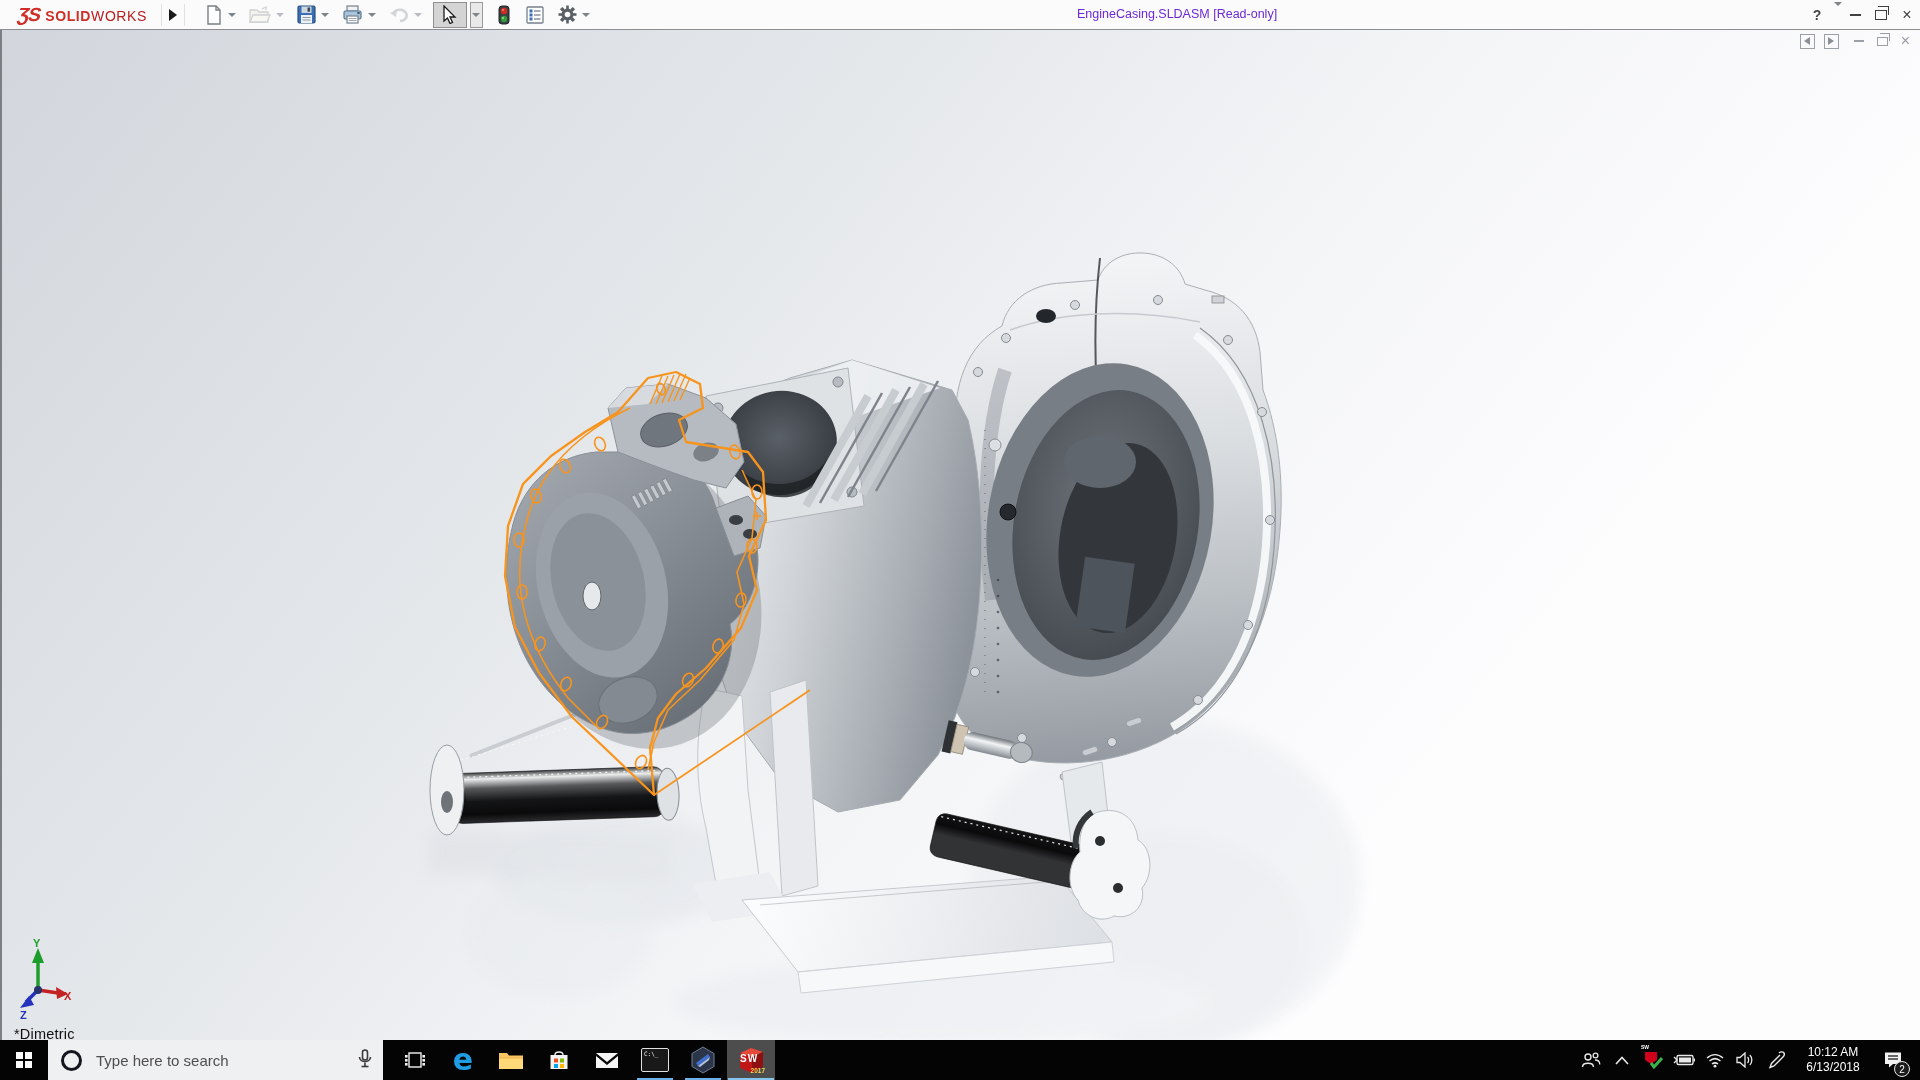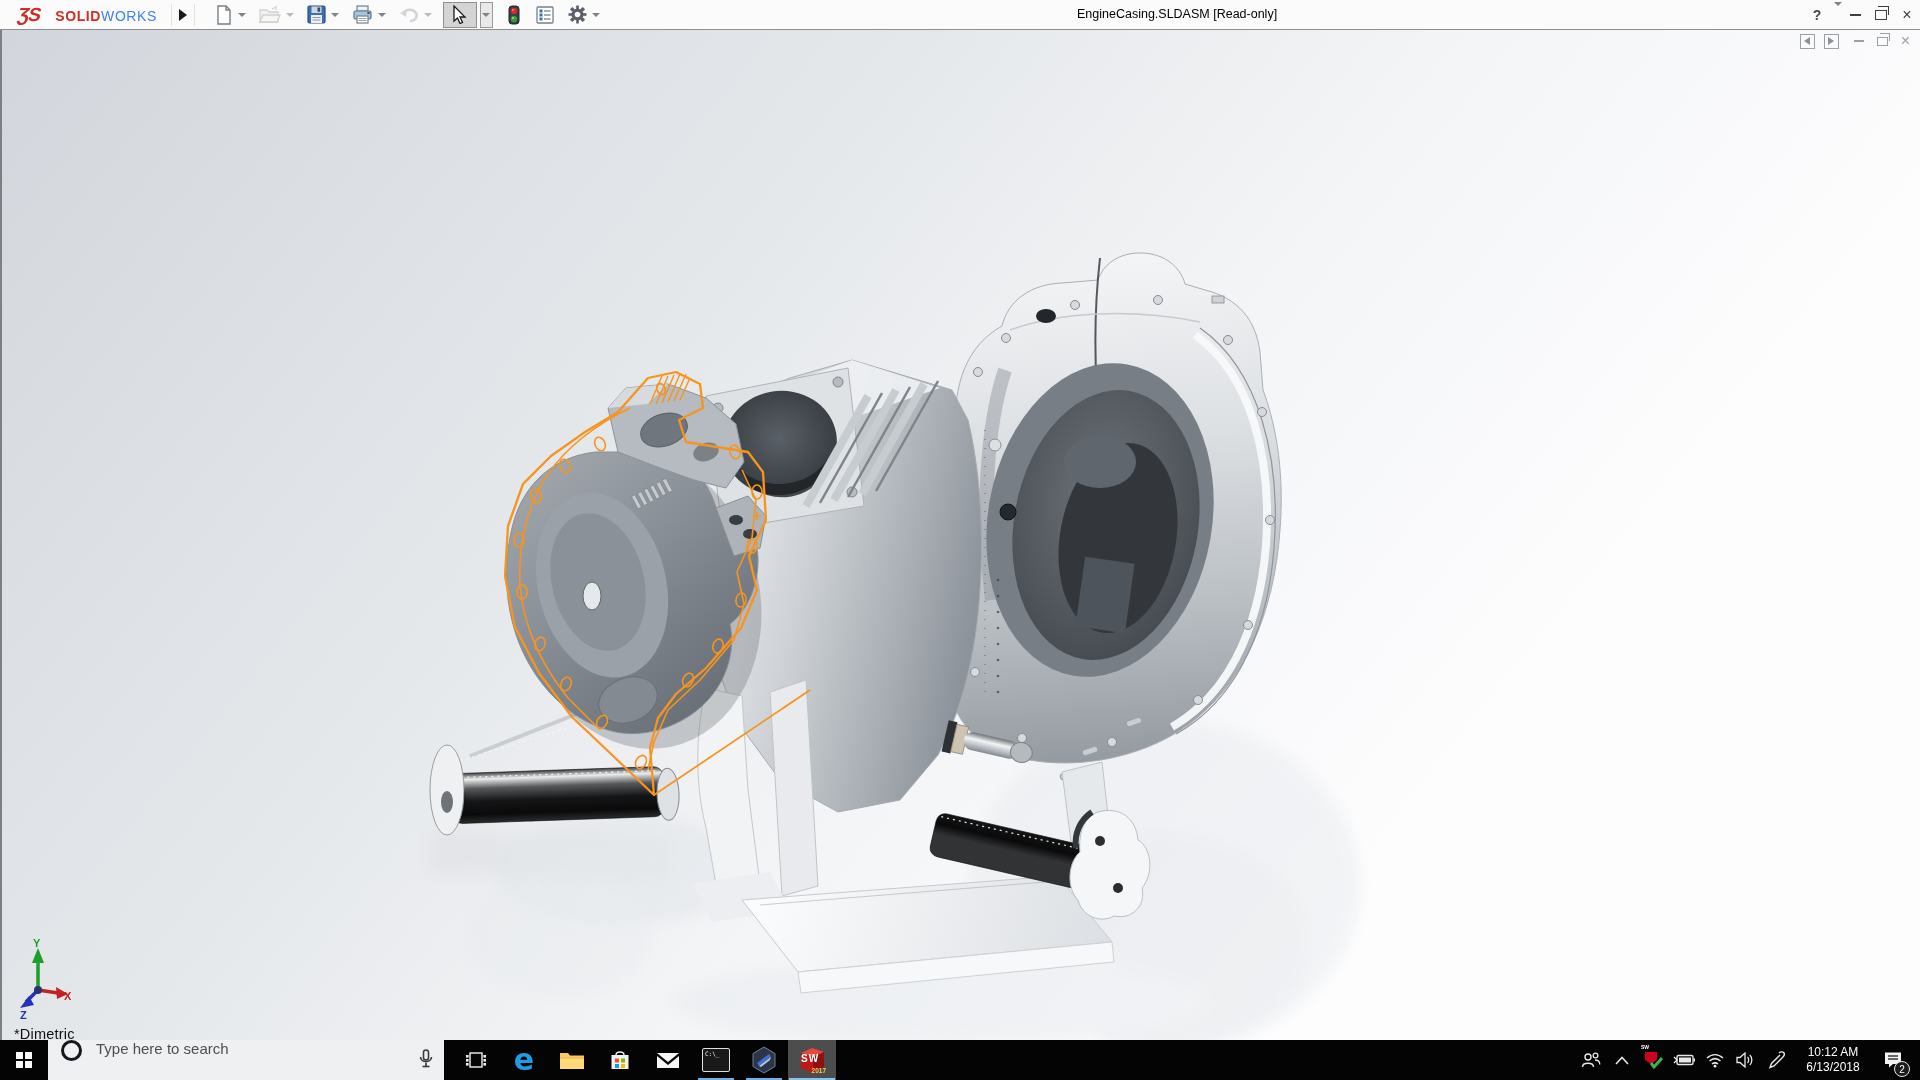--- a/index.html
+++ b/index.html
@@ -6,35 +6,35 @@
   body{width:1920px;height:1080px;position:relative;overflow:hidden;
        font-family:"Liberation Sans","DejaVu Sans",sans-serif;
        -webkit-font-smoothing:antialiased;}
 
   
   .titlebar{position:absolute;left:0;top:0;width:1920px;height:29px;background:#fbfbfb;
             border-bottom:1px solid #8e8e8e;z-index:30;display:flex;align-items:center;}
   .brand{display:flex;align-items:baseline;margin-left:18px;cursor:default;}
   .brand .mark{color:#cf2e26;font-weight:bold;font-size:19px;transform:skewX(-14deg);
                letter-spacing:-1px;line-height:1;}
-  .brand .bold{color:#cf2e26;font-weight:bold;font-size:14px;letter-spacing:.6px;margin-left:15px;}
-  .brand .light{color:#3b82f6;font-weight:normal;font-size:14px;letter-spacing:.6px;}
+  .brand .bold{color:#cf2e26;font-weight:bold;font-size:14px;letter-spacing:.6px;margin-left:5px;}
+  .brand .light{color:#b91c1c;font-weight:normal;font-size:14px;letter-spacing:.6px;}
   .menu-flyout{width:22px;height:22px;margin-left:14px;border-left:1px solid #e2e2e2;
                border-right:1px solid #e2e2e2;display:flex;align-items:center;justify-content:center;}
   .tri-right{width:0;height:0;border-left:8px solid #1a1a1a;border-top:6px solid transparent;
              border-bottom:6px solid transparent;}
   .qat{display:flex;align-items:center;margin-left:18px;gap:2px;}
   .qat .btn{height:24px;display:flex;align-items:center;justify-content:center;padding:0 2px;}
   .qat .drop{width:11px;height:24px;display:flex;align-items:center;justify-content:center;margin-right:7px;}
   .caret{width:0;height:0;border-left:4px solid transparent;border-right:4px solid transparent;
          border-top:4px solid #7f8489;}
   .caret.dim{border-top-color:#b9bdc1;}
   .pressed{background:#d4d4d4;border:1px solid #909090;}
   .titlebar .doc-title{position:absolute;left:1077px;top:0;height:29px;line-height:29px;
-            font-size:12.5px;color:#000000;white-space:nowrap;}
+            font-size:12.5px;color:#6d28d9;white-space:nowrap;}
   .win-controls{position:absolute;right:0;top:0;height:29px;display:flex;align-items:center;}
   .win-controls .help{font-size:14px;color:#454545;margin-right:4px;font-weight:bold;}
   .win-controls .item{width:26px;height:29px;display:flex;align-items:center;justify-content:center;}
   .glyph-min{width:11px;height:0;border-bottom:2px solid #3f3f3f;display:block;}
   .glyph-restore{width:10px;height:8px;border:1.5px solid #3f3f3f;position:relative;display:block;}
   .glyph-restore:before{content:"";position:absolute;left:2px;top:-5px;width:10px;height:8px;
         border:1.5px solid #3f3f3f;border-bottom:none;border-left:none;}
   .glyph-close{font-size:16px;color:#3f3f3f;line-height:1;}
 
   
@@ -51,21 +51,21 @@
         border:1.5px solid #9aa0a6;border-bottom:none;border-left:none;}
   .doc-controls .dclose{color:#9aa0a6;font-size:16px;line-height:1;margin-left:4px;}
   .view-label{position:absolute;left:14px;top:1026px;font-size:14.5px;color:#101010;z-index:8;letter-spacing:.2px;}
 
   
   .taskbar{position:absolute;left:0;top:1040px;width:1920px;height:40px;background:#040404;z-index:40;
            display:flex;align-items:stretch;}
   .start{width:48px;display:flex;align-items:center;justify-content:center;}
   .winlogo{display:grid;grid-template-columns:7px 7px;grid-template-rows:7px 7px;gap:1.5px;}
   .winlogo span{background:#fcfcfc;}
-  .searchbox{width:396px;background:#eef0f1;display:flex;position:relative;}
+  .searchbox{width:335px;background:#eef0f1;display:flex;align-items:center;position:relative;}
   .cortana-ring{width:21px;height:21px;border:3px solid #16161e;border-radius:50%;margin-left:13px;box-sizing:border-box;}
   .search-text{font-size:15px;color:#4f4f4f;margin-left:14px;}
   .mic{position:absolute;right:11px;top:9px;}
   .apps{display:flex;align-items:stretch;margin-left:8px;}
   .apptile{width:48px;display:flex;align-items:center;justify-content:center;position:relative;}
   .apptile.running:after{content:"";position:absolute;left:6px;right:6px;bottom:0;height:2.5px;background:#6cb2e8;}
   .apptile.active{background:#4d4d4d;}
   .apptile.active:after{left:1px;right:1px;background:#86c5f0;}
   .edge-e{font-size:30px;font-weight:bold;color:#1e9de4;font-family:"DejaVu Sans",sans-serif;line-height:1;}
   .tray{margin-left:auto;display:flex;align-items:center;gap:0;}

